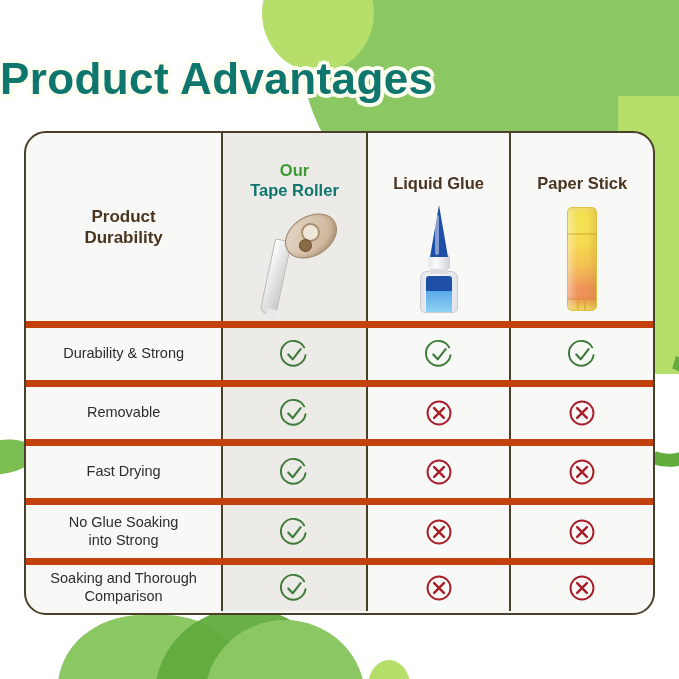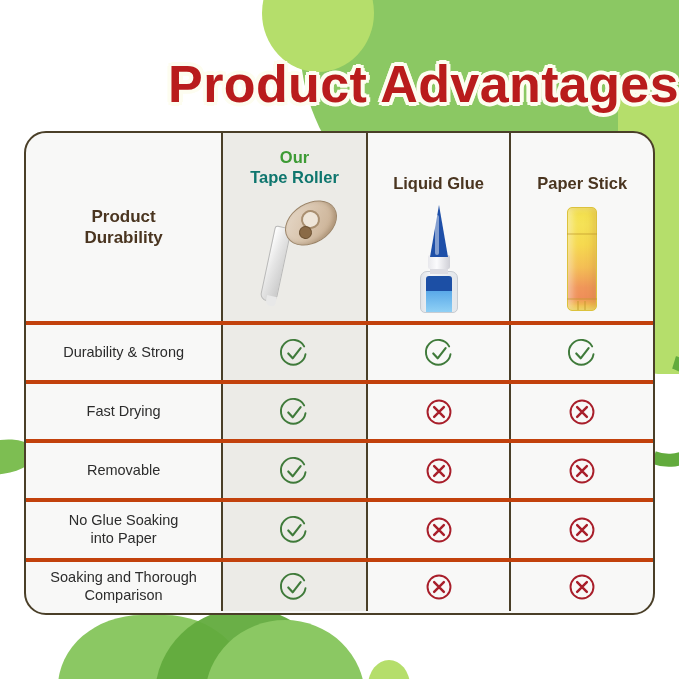--- a/index.html
+++ b/index.html
@@ -79,25 +79,25 @@
     left: 368px; top: 660px;
     width: 42px; height: 52px;
     background: #b5de6b;
   }
 
   
   #title {
     position: absolute;
     left: 0; top: 54px;
     width: 679px;
-    text-align: right;
-    font-size: 52px;
+    text-align: left;
+    font-size: 44px;
     font-weight: bold;
     letter-spacing: .4px;
-    color: #b91c1c;
+    color: #0f766e;
     -webkit-text-stroke: 0px;
     text-shadow:
       3px 0 0 #fdfdf0, -3px 0 0 #fdfdf0, 0 3px 0 #fdfdf0, 0 -3px 0 #fdfdf0,
       2px 2px 0 #fdfdf0, -2px 2px 0 #fdfdf0, 2px -2px 0 #fdfdf0, -2px -2px 0 #fdfdf0,
       4px 0 0 #fdfdf0, -4px 0 0 #fdfdf0, 0 4px 0 #fdfdf0, 0 -4px 0 #fdfdf0,
       3px 3px 0 #fdfdf0, -3px 3px 0 #fdfdf0, 3px -3px 0 #fdfdf0, -3px -3px 0 #fdfdf0;
     white-space: nowrap;
     z-index: 5;
   }
 
@@ -111,21 +111,21 @@
     background: #f8f8f7;
     box-sizing: border-box;
     overflow: hidden;
     z-index: 10;
   }
   .row {
     display: flex;
     width: 100%;
     box-sizing: border-box;
   }
-  .row + .row { border-top: 4px solid #c2410c; }
+  .row + .row { border-top: 7px solid #c2410c; }
   #header-row { height: 188px; }
   .feature-row { height: 59px; }
   #row-4 { height: 60px; justify-content: center; }
   #row-5 { height: 53px; }
 
   .cell {
     box-sizing: border-box;
     display: flex;
     align-items: center;
     justify-content: center;
@@ -147,21 +147,21 @@
     line-height: 1.22;
   }
   #product-comparison-title {
     font-size: 17px;
     font-weight: bold;
     color: #4a3520;
     text-align: center;
     line-height: 1.25;
     margin: auto 0;
   }
-  #ours-hdr { padding-top: 14px; }
+  #ours-hdr { padding-top: 27px; }
   #ours-hdr .our-word { color: #3d9b35; display: block; }
   #ours-hdr .roller-word { color: #0f766e; display: block; }
   #liq-hdr, #stick-hdr { padding-top: 40px; }
 
   
   .feat-label {
     font-size: 14.5px;
     color: #2c2c2c;
     text-align: center;
     line-height: 1.22;
@@ -396,47 +396,47 @@
         </svg>
       </div>
       <div class="cell c-stick">
         <svg class="mark" viewBox="0 0 34 34">
           <path d="M28.5 9.5 A14 14 0 1 0 30 18.5" fill="none" stroke="#3f7a3a" stroke-width="2.2" stroke-linecap="round"></path>
           <path d="M10.5 17.5 L15.5 23 L24.5 11.5" fill="none" stroke="#3f7a3a" stroke-width="2.4" stroke-linecap="round" stroke-linejoin="round"></path>
         </svg>
       </div>
     </div>
 
+    <div class="row feature-row" id="row-3">
+      <div class="cell c-label">
+        <div class="feat-label">Removable</div>
+      </div>
+      <div class="cell c-ours">
+        <svg class="mark" viewBox="0 0 34 34">
+          <path d="M28.5 9.5 A14 14 0 1 0 30 18.5" fill="none" stroke="#3f7a3a" stroke-width="2.2" stroke-linecap="round"></path>
+          <path d="M10.5 17.5 L15.5 23 L24.5 11.5" fill="none" stroke="#3f7a3a" stroke-width="2.4" stroke-linecap="round" stroke-linejoin="round"></path>
+        </svg>
+      </div>
+      <div class="cell c-liq">
+        <svg class="mark" viewBox="0 0 34 34">
+          <circle cx="17" cy="17" r="13" fill="none" stroke="#a81e2a" stroke-width="2.2"></circle>
+          <path d="M11.5 11.5 L22.5 22.5 M22.5 11.5 L11.5 22.5" stroke="#a81e2a" stroke-width="2.8" stroke-linecap="round"></path>
+        </svg>
+      </div>
+      <div class="cell c-stick">
+        <svg class="mark" viewBox="0 0 34 34">
+          <circle cx="17" cy="17" r="13" fill="none" stroke="#a81e2a" stroke-width="2.2"></circle>
+          <path d="M11.5 11.5 L22.5 22.5 M22.5 11.5 L11.5 22.5" stroke="#a81e2a" stroke-width="2.8" stroke-linecap="round"></path>
+        </svg>
+      </div>
+    </div>
+
     <div class="row feature-row" id="row-2">
       <div class="cell c-label">
         <div class="feat-label">Fast Drying</div>
-      </div>
-      <div class="cell c-ours">
-        <svg class="mark" viewBox="0 0 34 34">
-          <path d="M28.5 9.5 A14 14 0 1 0 30 18.5" fill="none" stroke="#3f7a3a" stroke-width="2.2" stroke-linecap="round"></path>
-          <path d="M10.5 17.5 L15.5 23 L24.5 11.5" fill="none" stroke="#3f7a3a" stroke-width="2.4" stroke-linecap="round" stroke-linejoin="round"></path>
-        </svg>
-      </div>
-      <div class="cell c-liq">
-        <svg class="mark" viewBox="0 0 34 34">
-          <circle cx="17" cy="17" r="13" fill="none" stroke="#a81e2a" stroke-width="2.2"></circle>
-          <path d="M11.5 11.5 L22.5 22.5 M22.5 11.5 L11.5 22.5" stroke="#a81e2a" stroke-width="2.8" stroke-linecap="round"></path>
-        </svg>
-      </div>
-      <div class="cell c-stick">
-        <svg class="mark" viewBox="0 0 34 34">
-          <circle cx="17" cy="17" r="13" fill="none" stroke="#a81e2a" stroke-width="2.2"></circle>
-          <path d="M11.5 11.5 L22.5 22.5 M22.5 11.5 L11.5 22.5" stroke="#a81e2a" stroke-width="2.8" stroke-linecap="round"></path>
-        </svg>
-      </div>
-    </div>
-
-    <div class="row feature-row" id="row-3">
-      <div class="cell c-label">
-        <div class="feat-label">Removable</div>
       </div>
       <div class="cell c-ours">
         <svg class="mark" viewBox="0 0 34 34">
           <path d="M28.5 9.5 A14 14 0 1 0 30 18.5" fill="none" stroke="#3f7a3a" stroke-width="2.2" stroke-linecap="round"></path>
           <path d="M10.5 17.5 L15.5 23 L24.5 11.5" fill="none" stroke="#3f7a3a" stroke-width="2.4" stroke-linecap="round" stroke-linejoin="round"></path>
         </svg>
       </div>
       <div class="cell c-liq">
         <svg class="mark" viewBox="0 0 34 34">
           <circle cx="17" cy="17" r="13" fill="none" stroke="#a81e2a" stroke-width="2.2"></circle>
@@ -448,21 +448,21 @@
           <circle cx="17" cy="17" r="13" fill="none" stroke="#a81e2a" stroke-width="2.2"></circle>
           <path d="M11.5 11.5 L22.5 22.5 M22.5 11.5 L11.5 22.5" stroke="#a81e2a" stroke-width="2.8" stroke-linecap="round"></path>
         </svg>
       </div>
     </div>
 
     <div class="row feature-row" id="row-4">
       <div class="cell c-label">
         <div class="feat-label">
           <span>No Glue Soaking</span><br>
-          <span>into Paper</span>
+          <span>into Strong</span>
         </div>
       </div>
       <div class="cell c-ours">
         <svg class="mark" viewBox="0 0 34 34">
           <path d="M28.5 9.5 A14 14 0 1 0 30 18.5" fill="none" stroke="#3f7a3a" stroke-width="2.2" stroke-linecap="round"></path>
           <path d="M10.5 17.5 L15.5 23 L24.5 11.5" fill="none" stroke="#3f7a3a" stroke-width="2.4" stroke-linecap="round" stroke-linejoin="round"></path>
         </svg>
       </div>
       <div class="cell c-liq">
         <svg class="mark" viewBox="0 0 34 34">

